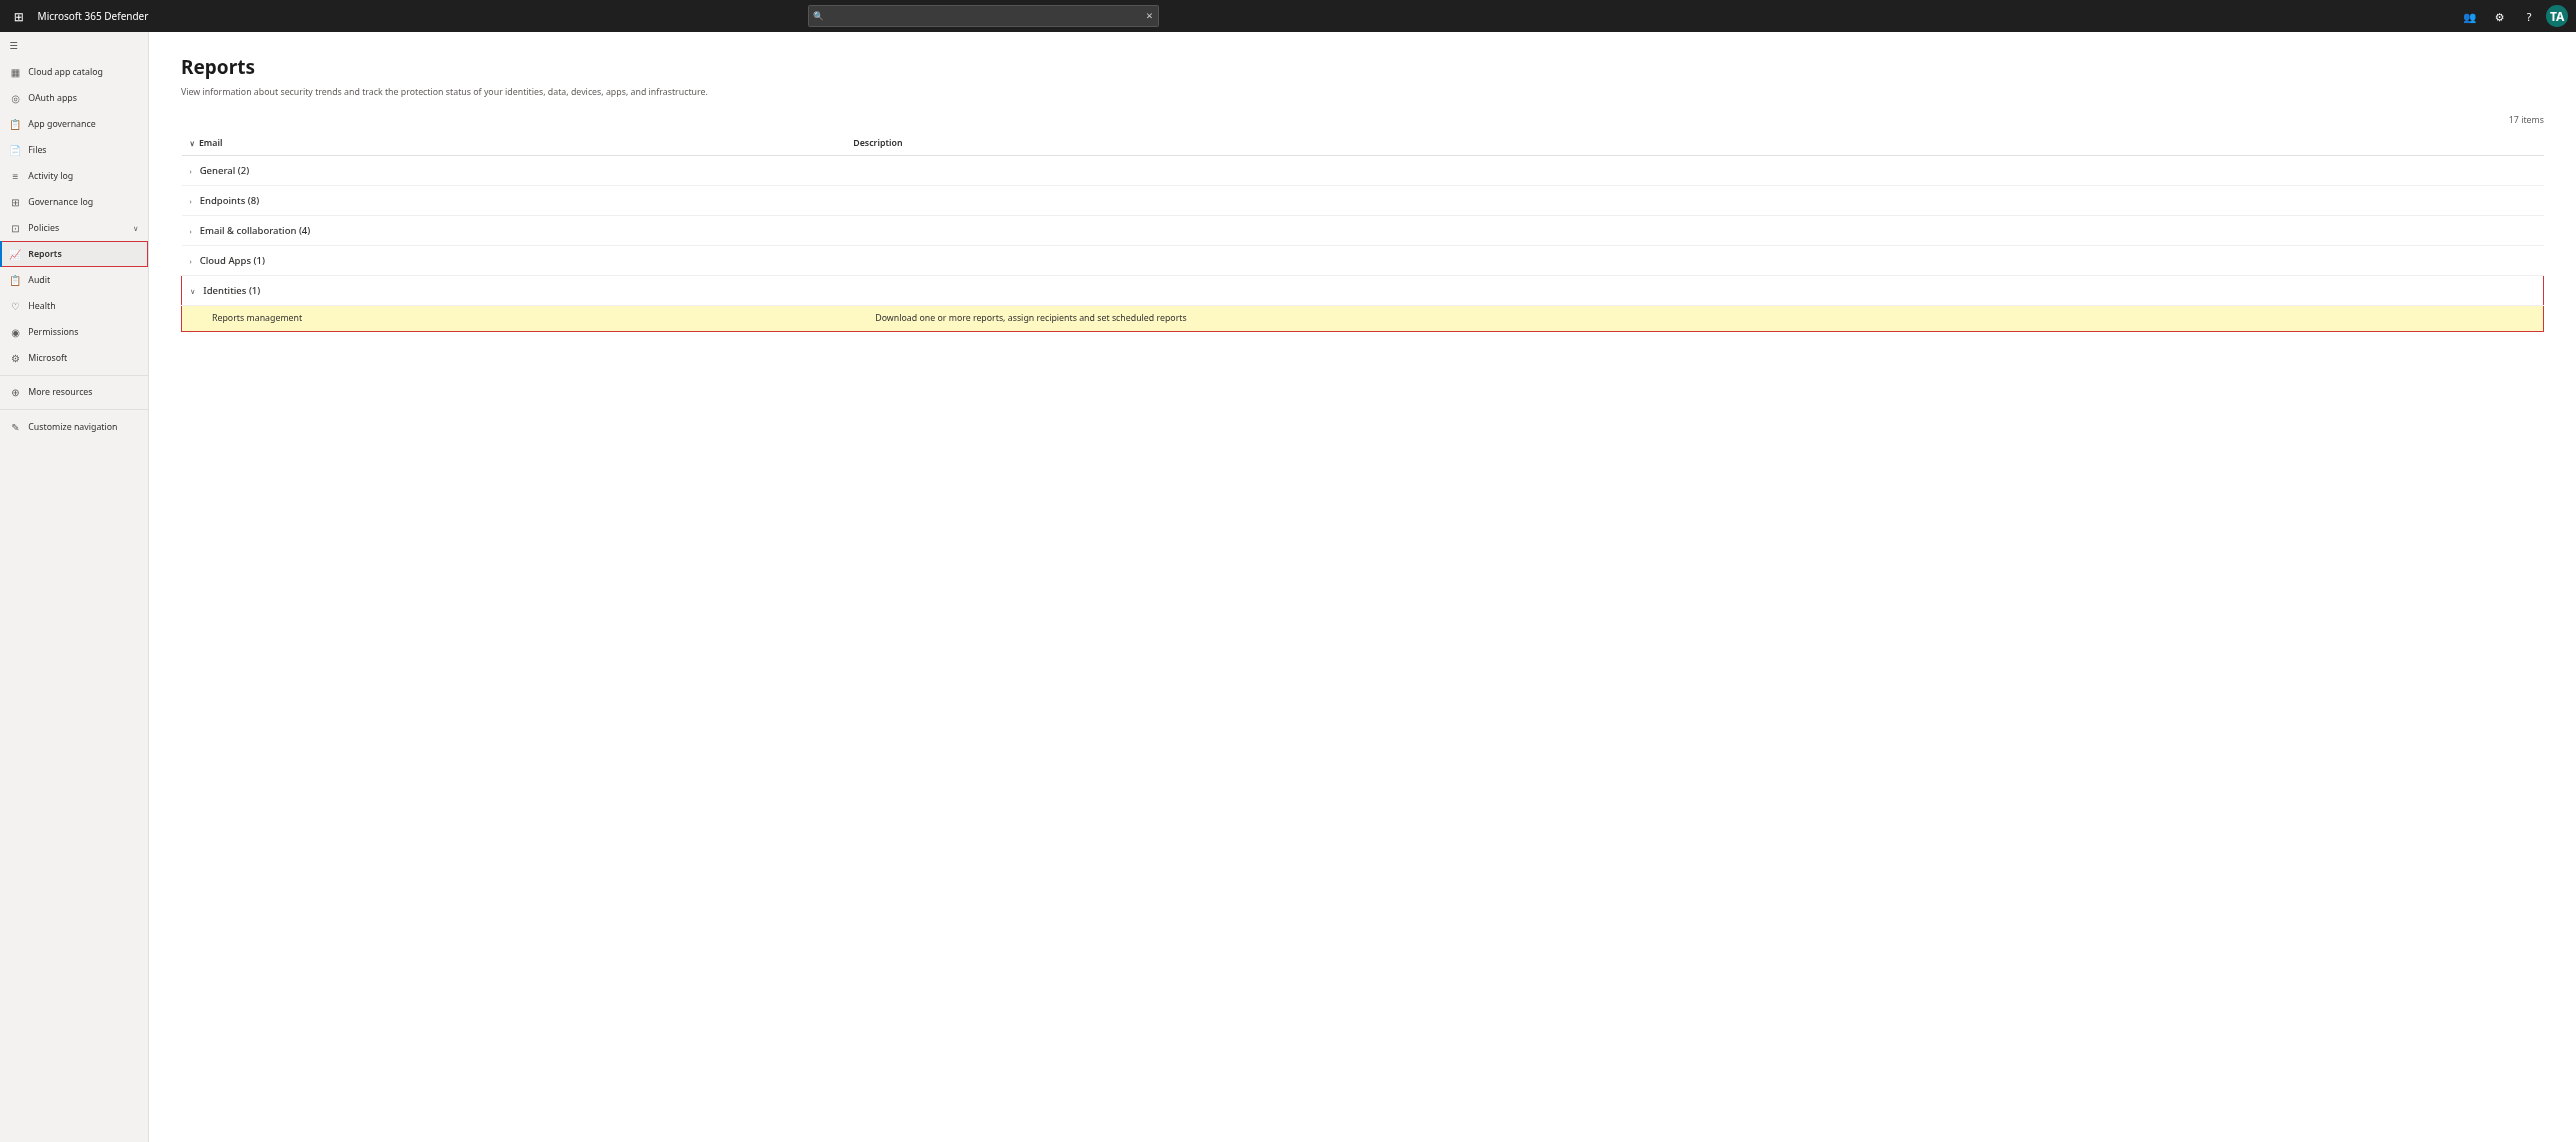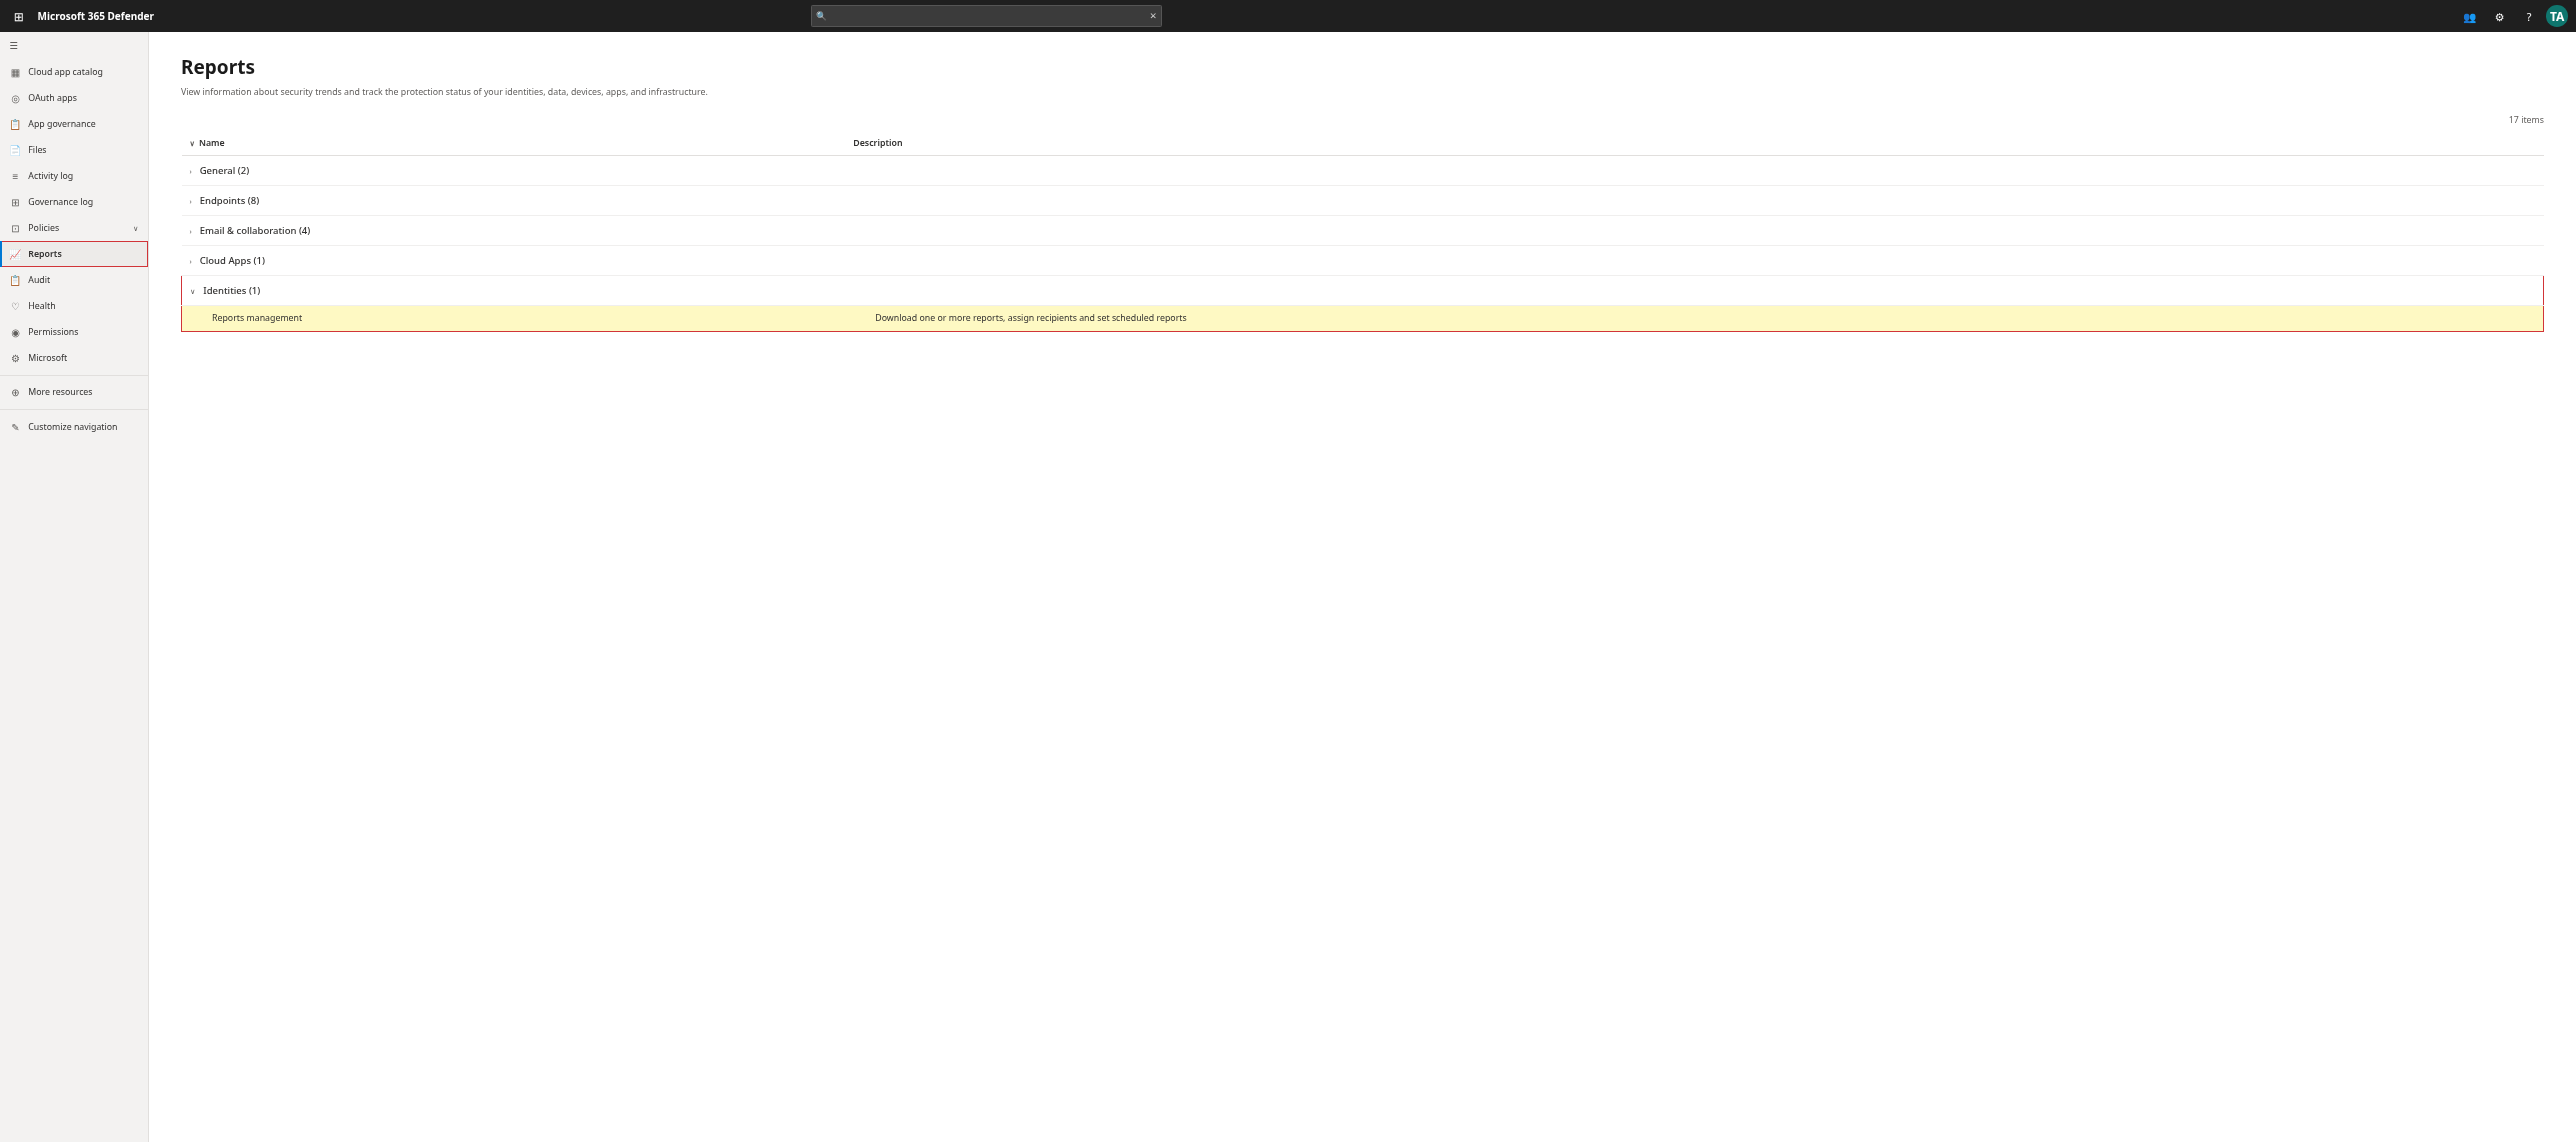--- a/index.html
+++ b/index.html
@@ -10,21 +10,21 @@
       background: #1f1f1f;
       color: #fff;
       display: flex;
       align-items: center;
       height: 32px;
       padding: 0 8px;
       gap: 8px;
       flex-shrink: 0;
     }
     .topbar-waffle { font-size: 12px; cursor: pointer; color: #fff; display: flex; align-items: center; justify-content: center; width: 21.6px; height: 21.6px; }
-    .topbar-title { font-size: 10px; font-weight: 700; color: #fff; white-space: nowrap; margin-right: 5.4px; }
+    .topbar-title { font-size: 10px; font-weight: 400; color: #fff; white-space: nowrap; margin-right: 5.4px; }
     .topbar-search {
       flex: 1;
       max-width: 351px;
       margin: 0 auto;
       position: relative;
       display: flex;
       align-items: center;
     }
     .topbar-search input {
       width: 100%;
@@ -221,21 +221,21 @@
     <p class="page-subtitle">View information about security trends and track the protection status of your identities, data, devices, apps, and infrastructure.</p>
 
     <div class="item-count">17 items</div>
 
     <table class="reports-table">
       <thead>
         <tr>
           <th>
             <span style="display:flex;align-items:center;gap:4px;">
               <span class="sort-icon">∨</span>
-              <span>Name</span>
+              <span>Email</span>
             </span>
           </th>
           <th>Description</th>
         </tr>
       </thead>
       <tbody>
 
         <tr class="category-row">
           <td>
             <span class="expand-icon">›</span>

